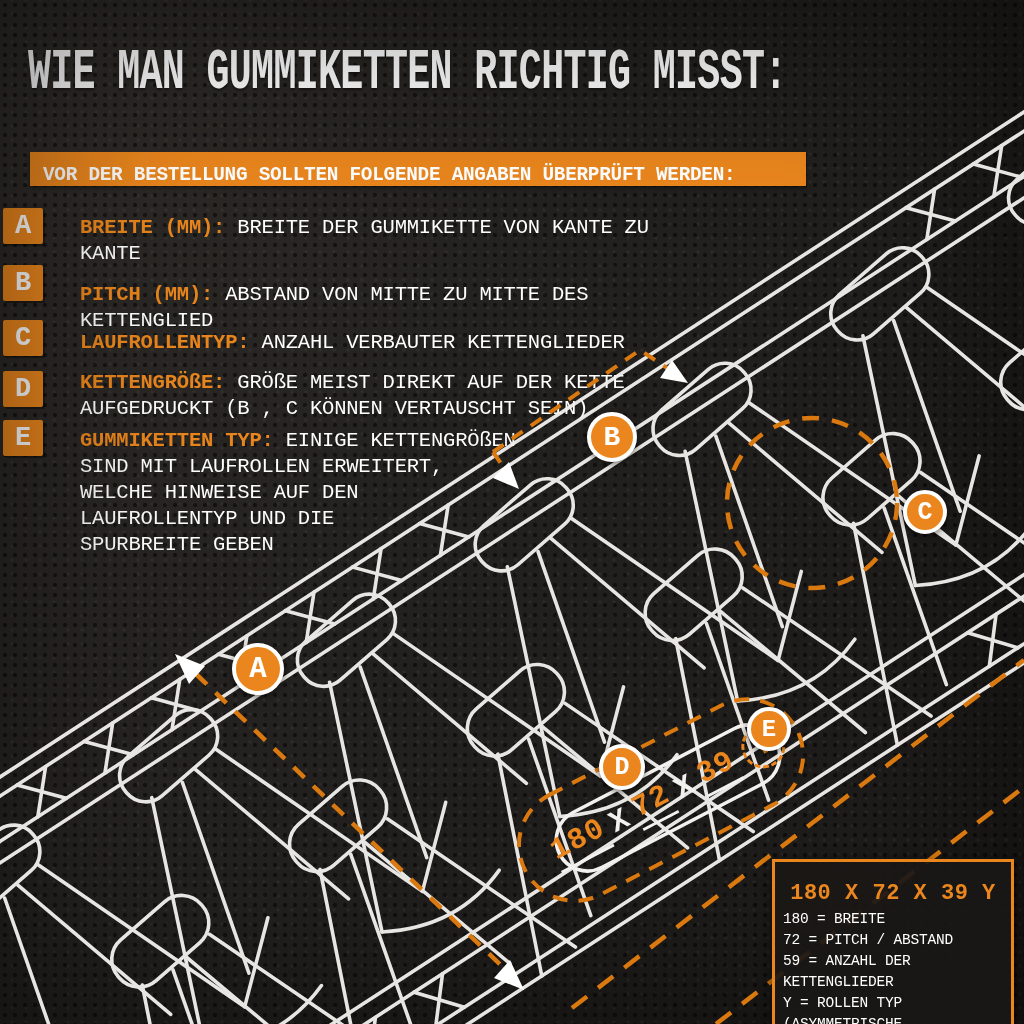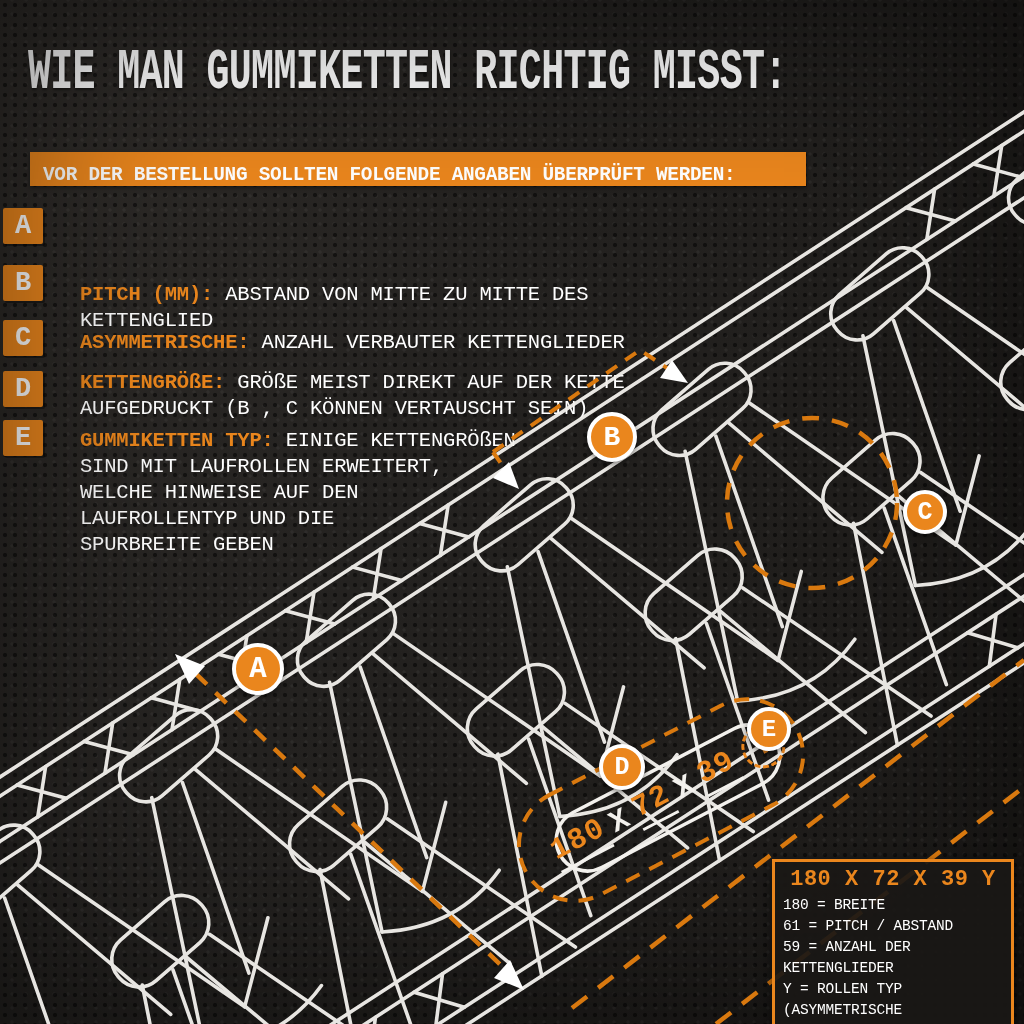--- a/index.html
+++ b/index.html
@@ -60,46 +60,50 @@
   }
   .example{
     position:absolute;left:772px;top:859px;width:242px;z-index:4;
     border:3px solid #EA861D;background:rgba(26,24,22,.93);
     box-shadow:0 4px 12px rgba(0,0,0,.6);
   }
   .example .hdr{
     background:#EA861D;height:36px;display:flex;align-items:center;justify-content:center;
   }
   .example .hdr span{color:#fff;font-weight:bold;font-size:25px;letter-spacing:.5px;transform:scaleX(.88);}
-  .example .size{color:#EA861D;font-weight:bold;font-size:22px;text-align:center;margin:5px 0 3px;letter-spacing:.5px;}
+  .example .size{color:#EA861D;font-weight:bold;font-size:22px;text-align:center;margin:19px 0 3px;letter-spacing:.5px;}
   .example .lines{padding:0 8px 8px;color:#fff;font-size:14.5px;line-height:1.45;letter-spacing:-.2px;}
 </style>
 </head>
 <body>
 
 <div class="stage">
 
   <h1 class="title">WIE MAN GUMMIKETTEN RICHTIG MISST:</h1>
 
   <div class="banner">
     <span>VOR DER BESTELLUNG SOLLTEN FOLGENDE ANGABEN ÜBERPRÜFT WERDEN:</span>
   </div>
 
   <div class="lsq" style="top:208px">A</div>
   <div class="lsq" style="top:265px">B</div>
   <div class="lsq" style="top:320px">C</div>
   <div class="lsq" style="top:371px">D</div>
   <div class="lsq" style="top:420px">E</div>
 
+  <div class="lrow" style="top:215px;width:640px">
+    <b>BREITE (MM):</b>
+    <span class="desc">BREITE DER GUMMIKETTE VON KANTE ZU KANTE</span>
+  </div>
   <div class="lrow" style="top:282px;width:640px">
     <b>PITCH (MM):</b>
     <span class="desc">ABSTAND VON MITTE ZU MITTE DES KETTENGLIED</span>
   </div>
   <div class="lrow" style="top:330px;width:640px">
-    <b>ASYMMETRISCHE:</b>
+    <b>LAUFROLLENTYP:</b>
     <span class="desc">ANZAHL VERBAUTER KETTENGLIEDER</span>
   </div>
   <div class="lrow" style="top:370px;width:600px">
     <b>KETTENGRÖßE:</b>
     <span class="desc">GRÖßE MEIST DIREKT AUF DER KETTE
 AUFGEDRUCKT (B , C KÖNNEN VERTAUSCHT SEIN)</span>
   </div>
   <div class="lrow" style="top:428px;width:480px">
     <b>GUMMIKETTEN TYP:</b>
     <span class="desc">EINIGE KETTENGRÖßEN
@@ -210,19 +214,19 @@
   <div class="marker m-a">A</div>
   <div class="marker m-b">B</div>
   <div class="marker m-c">C</div>
   <div class="marker m-d">D</div>
   <div class="marker m-e">E</div>
 
   <div class="example">
     <div class="size">180 X 72 X 39 Y</div>
     <div class="lines">
       <div>180 = BREITE</div>
-      <div>61 = PITCH / ABSTAND</div>
+      <div>72 = PITCH / ABSTAND</div>
       <div>59 = ANZAHL DER KETTENGLIEDER</div>
       <div>Y = ROLLEN TYP (ASYMMETRISCHE GUMMIKETTE)</div>
     </div>
   </div>
 
 </div>
 
 </body></html>

